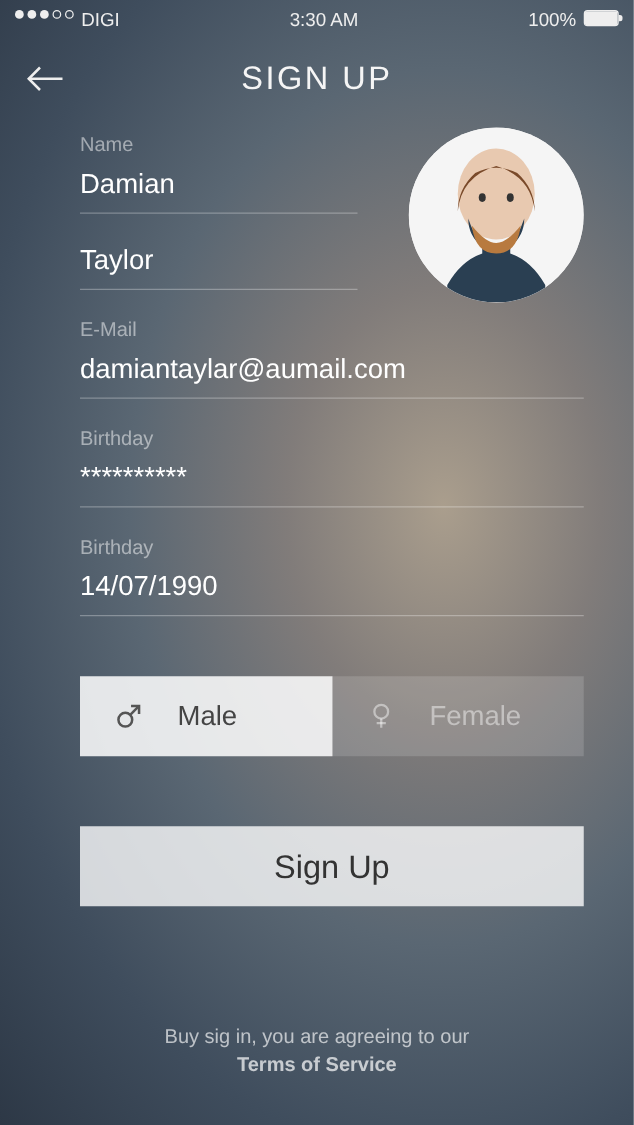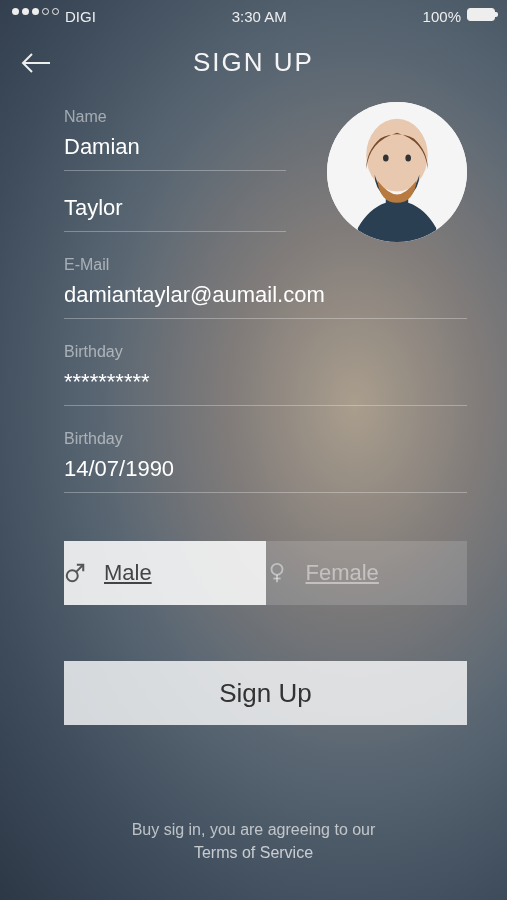--- a/index.html
+++ b/index.html
@@ -86,25 +86,25 @@
 
 .gender-row {
   display: flex;
   margin-top: 48px;
   height: 64px;
 }
 .gender-btn {
   flex: 1;
   display: flex;
   align-items: center;
-  gap: 18px;
+  gap: 28px;
+  padding-left: 28px;
   font-size: 22px;
   font-weight: 300;
   cursor: pointer;
-  text-decoration: underline;
 }
 .gender-btn.active {
   background: rgba(255,255,255,0.85);
   color: #444;
 }
 .gender-btn.inactive {
   background: rgba(255,255,255,0.15);
   color: rgba(255,255,255,0.45);
 }
 .gender-icon { width: 22px; height: 22px; }
@@ -124,21 +124,21 @@
 .terms {
   position: absolute;
   bottom: 36px;
   left: 0; right: 0;
   text-align: center;
   color: rgba(255,255,255,0.65);
   font-size: 16px;
   font-weight: 300;
   line-height: 1.4;
 }
-.terms-link { color: rgba(255,255,255,0.7); }
+.terms-link { color: rgba(255,255,255,0.7); font-weight: bold; }
 </style>
 </head>
 <body>
 
 <div class="status-bar">
   <div class="status-left">
     <div class="dots">
       <div class="dot"></div>
         <div class="dot"></div>
         <div class="dot"></div>

